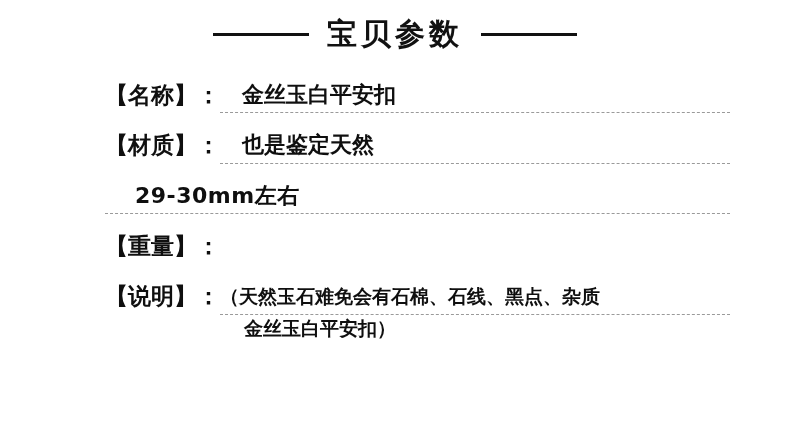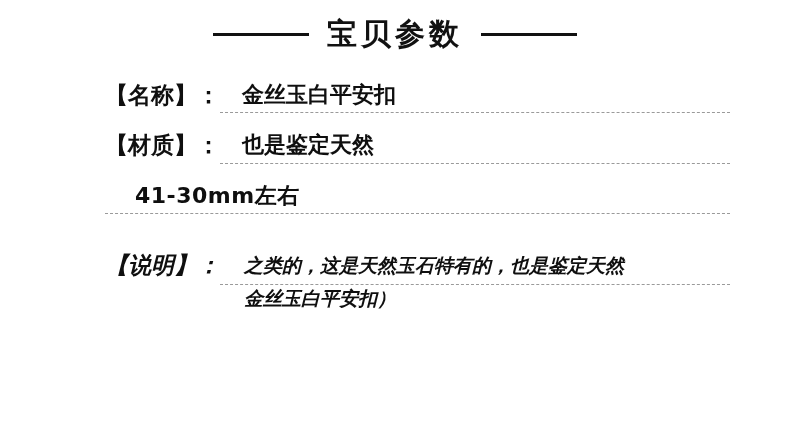--- a/index.html
+++ b/index.html
@@ -78,21 +78,20 @@
   .row-name .value { padding-left: 22px; }
   .row-material .value { padding-left: 22px; }
   .row-size .value { padding-left: 30px; letter-spacing: 0.5px; }
   .row-weight .value { padding-left: 48px; }
 
   
   .row-note {
     display: flex;
     align-items: flex-start;
     margin-bottom: 4px;
-    font-style: italic;
   }
   .row-note .label { padding-bottom: 0; }
   .note-lines {
     flex: 1 1 auto;
     min-width: 0;
   }
   .note-line {
     font-size: 19px;
     font-weight: 700;
     line-height: 1.25;
@@ -128,29 +127,30 @@
 
     <div class="row row-material">
       <span class="label">【材质】：</span>
       <span class="value-wrap">
         <span class="value">也是鉴定天然</span>
       </span>
     </div>
 
     <div class="row row-size">
       <span class="value-wrap">
-        <span class="value">41-30mm左右</span>
+        <span class="value">29-30mm左右</span>
       </span>
     </div>
 
     <div class="row row-weight">
+      <span class="label">【重量】：</span>
     </div>
 
     <div class="row-note">
       <span class="label">【说明】：</span>
       <div class="note-lines">
-        <div class="note-line note-indent">之类的，这是天然玉石特有的，也是鉴定天然</div>
+        <div class="note-line">（天然玉石难免会有石棉、石线、黑点、杂质</div>
         <div class="note-line note-indent">金丝玉白平安扣）</div>
       </div>
     </div>
 
   </div>
 </div>
 
 </body></html>

